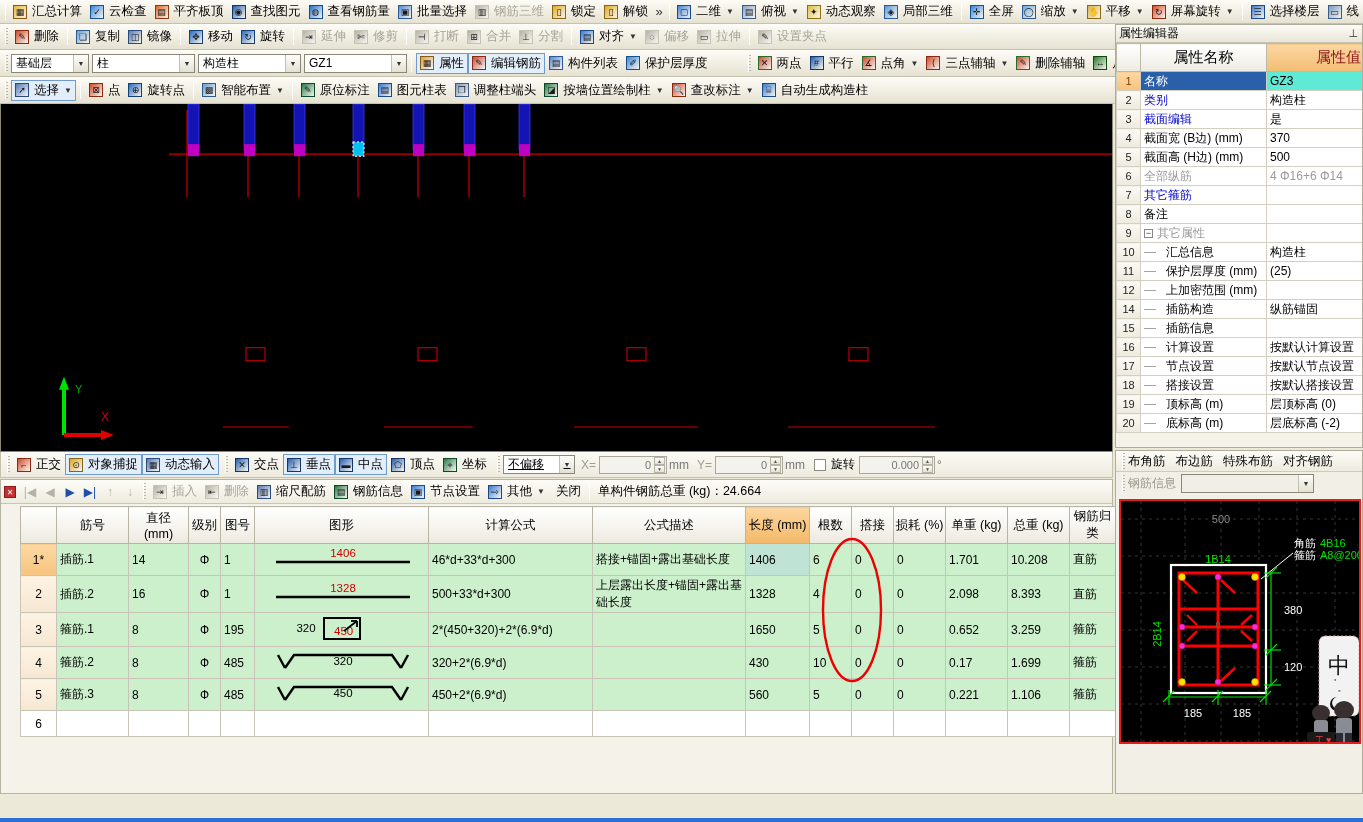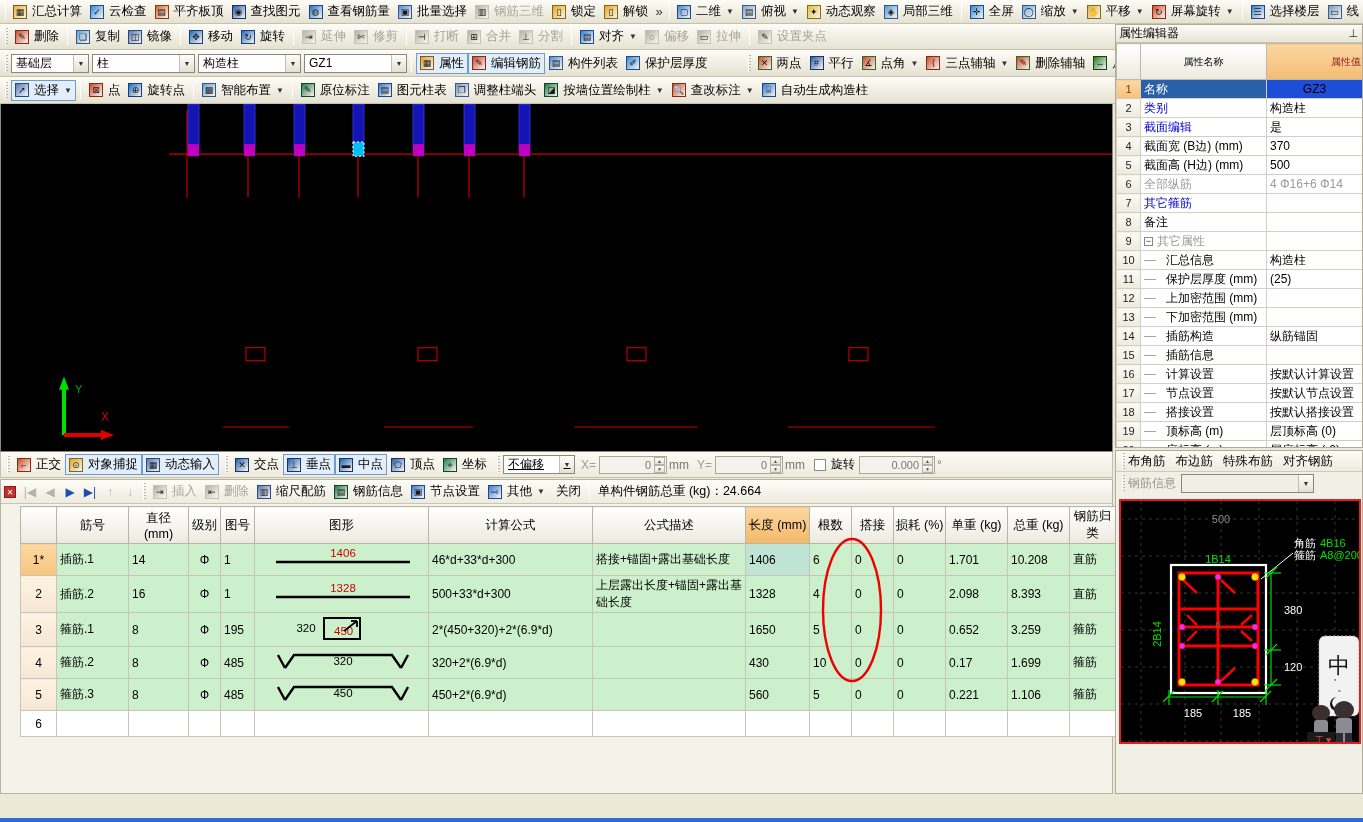--- a/index.html
+++ b/index.html
@@ -118,34 +118,34 @@
     background: #f4f2e9; border: 1px solid #b0ac9c;
   }
   #propTitle {
     height: 18px; background: linear-gradient(#fbfaf5,#e9e6d8);
     border-bottom: 1px solid #c8c4b2;
     font-size: 12px; padding-left: 3px; display: flex; align-items: center;
   }
   table.props { border-collapse: collapse; width: 100%; table-layout: fixed; font-size: 12px; }
   table.props th {
     background: linear-gradient(#ffffff,#ecebe1); border: 1px solid #bdb9a9;
-    font-weight: normal; height: 36px; font-size: 10px;
+    font-weight: normal; height: 28px; font-size: 15px;
   }
   table.props th.valhdr { background: linear-gradient(#fbd6a2,#f3bd74); color: #8b1a1a; text-align: right; }
   table.props td {
     border: 1px solid #d3cfc1; height: 19px; padding: 0 3px; background: #fff;
     font-size: 12px; overflow: hidden; white-space: nowrap;
   }
   table.props td.num {
     background: linear-gradient(#fbfaf4,#edeade); text-align: center; width: 22px;
     color: #222; font-size: 11px;
   }
   table.props td.num.cur { background: linear-gradient(#fdd9a4,#f6c27c); color: #7a3b00; }
   table.props tr.selrow td.name { background: #2a5faa; color: #fff; }
-  table.props tr.selrow td.val { background: #1d4ed8; text-align: center; }
+  table.props tr.selrow td.val { background: #5eead4; }
   td.name.blue { color: #0000cd; }
   td.name.gray { color: #9a9a9a; }
   td.val.gray { color: #9a9a9a; }
   .indent { display: inline-block; width: 22px; }
   .treeline { color: #999; }
   .minusbox {
     display: inline-block; width: 9px; height: 9px; border: 1px solid #888;
     background: #fff; text-align: center; line-height: 7px; font-size: 9px;
     margin-right: 4px; vertical-align: middle; color: #333;
   }
@@ -1035,25 +1035,20 @@
               <td class="num">11</td>
               <td class="name"><span class="indent"><span class="treeline">—</span></span><span>保护层厚度 (mm)</span></td>
               <td class="val">(25)</td>
             </tr>
             <tr>
               <td class="num">12</td>
               <td class="name"><span class="indent"><span class="treeline">—</span></span><span>上加密范围 (mm)</span></td>
               <td class="val"></td>
             </tr>
             <tr>
-              <td class="num">13</td>
-              <td class="name"><span class="indent"><span class="treeline">—</span></span><span>下加密范围 (mm)</span></td>
-              <td class="val"></td>
-            </tr>
-            <tr>
               <td class="num">14</td>
               <td class="name"><span class="indent"><span class="treeline">—</span></span><span>插筋构造</span></td>
               <td class="val">纵筋锚固</td>
             </tr>
             <tr>
               <td class="num">15</td>
               <td class="name"><span class="indent"><span class="treeline">—</span></span><span>插筋信息</span></td>
               <td class="val"></td>
             </tr>
             <tr>

